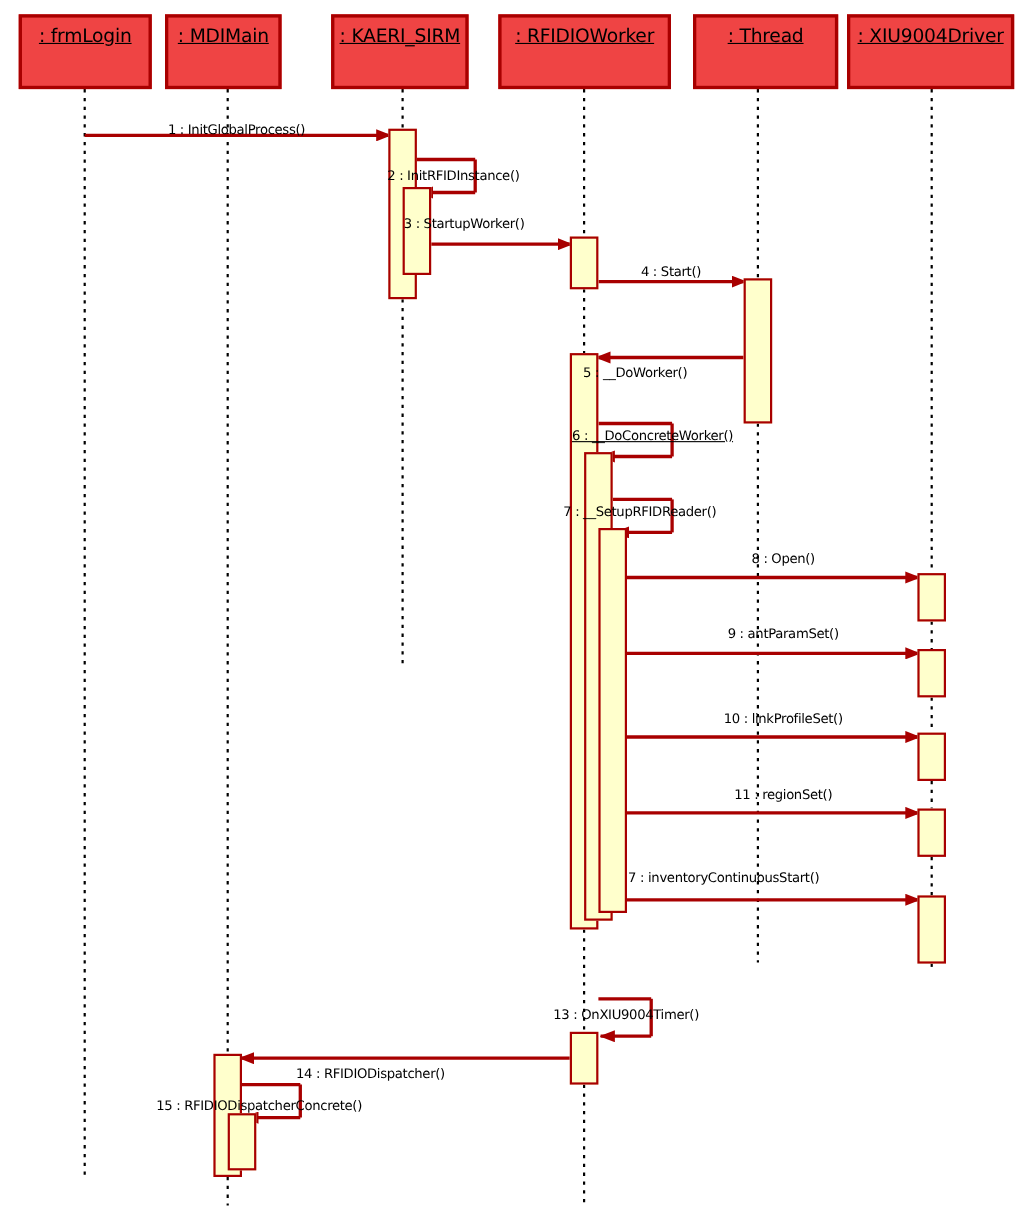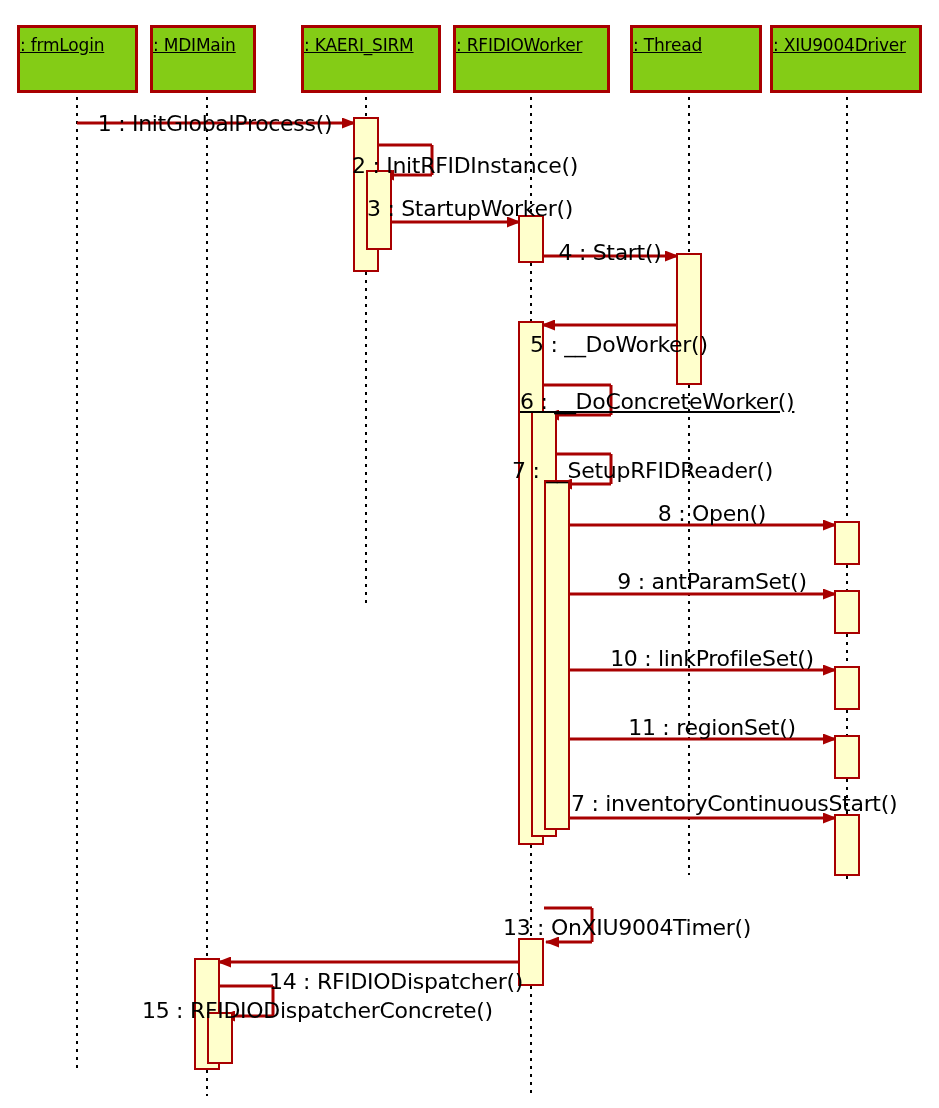--- a/index.html
+++ b/index.html
@@ -23,45 +23,45 @@
   #svg-layer {
     position: absolute;
     left: 0;
     top: 0;
     width: 939px;
     height: 1108px;
   }
   .lifeline-box {
     position: absolute;
     box-sizing: border-box;
-    background: #84cc16;
+    background: #ef4444;
     border: 3px solid #a80000;
     display: flex;
     align-items: flex-start;
-    margin-top: 12px;
+    justify-content: center;
   }
   .lifeline-label {
     font-family: "DejaVu Sans", sans-serif;
     font-size: 17px;
     color: #000000;
     text-decoration: underline;
     white-space: nowrap;
     padding-top: 7px;
     letter-spacing: -0.2px;
   }
   .activation {
     position: absolute;
     box-sizing: border-box;
     background: #ffffcc;
     border: 2px solid #a80000;
   }
   .msg-label {
     position: absolute;
     font-family: "DejaVu Sans", sans-serif;
-    font-size: 22px;
+    font-size: 12px;
     color: #000000;
     white-space: nowrap;
     letter-spacing: -0.3px;
   }
   .msg-label.center {
     transform: translateX(-50%);
   }
 </style>
 </head>
 <body>
@@ -124,21 +124,21 @@
       </g>
   </svg>
 
   <div id="lifeline-boxes">
       <div class="lifeline-box" style="left: 17px; top: 13px; width: 121px; height: 68px;">
         <span class="lifeline-label">: frmLogin</span>
       </div>
       <div class="lifeline-box" style="left: 150px; top: 13px; width: 106px; height: 68px;">
         <span class="lifeline-label">: MDIMain</span>
       </div>
-      <div class="lifeline-box" style="left: 301px; top: 13px; width: 140px; height: 68px;">
+      <div class="lifeline-box" style="left: 301px; top: 13px; width: 125px; height: 68px;">
         <span class="lifeline-label">: KAERI_SIRM</span>
       </div>
       <div class="lifeline-box" style="left: 453px; top: 13px; width: 157px; height: 68px;">
         <span class="lifeline-label">: RFIDIOWorker</span>
       </div>
       <div class="lifeline-box" style="left: 630px; top: 13px; width: 132px; height: 68px;">
         <span class="lifeline-label">: Thread</span>
       </div>
       <div class="lifeline-box" style="left: 770px; top: 13px; width: 152px; height: 68px;">
         <span class="lifeline-label">: XIU9004Driver</span>

